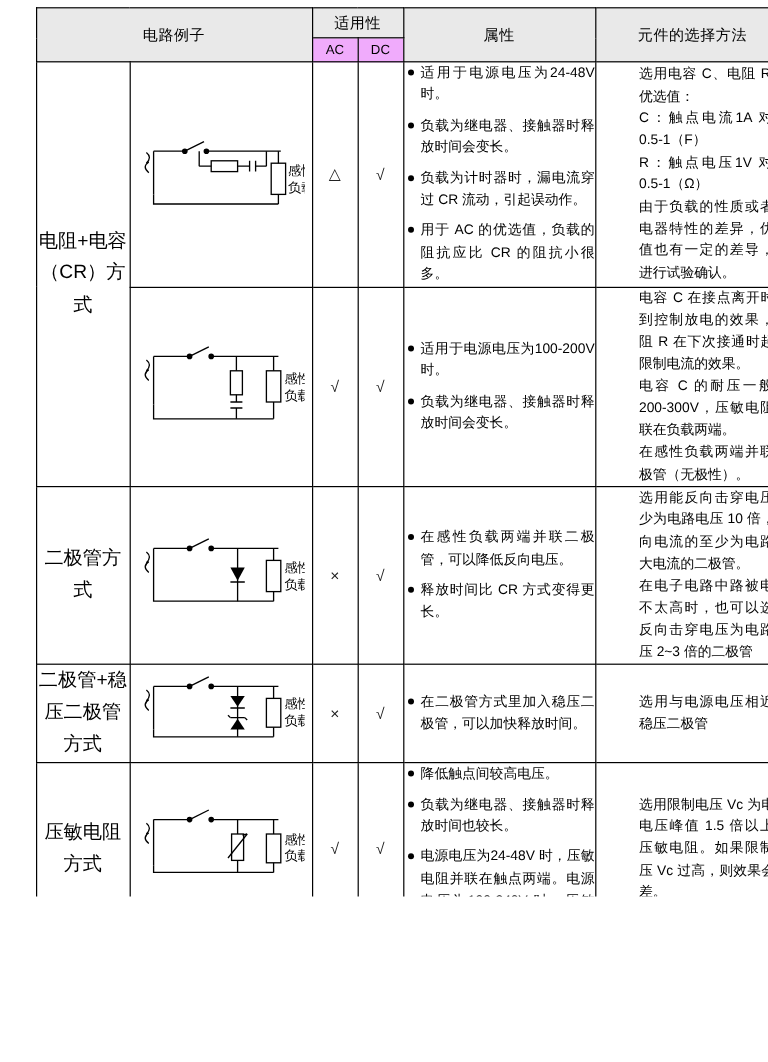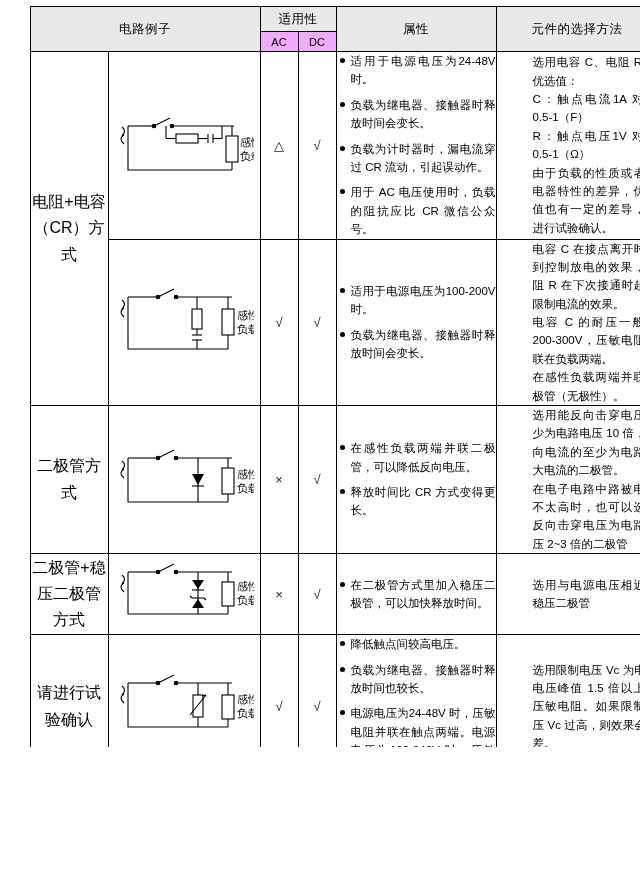--- a/index.html
+++ b/index.html
@@ -164,21 +164,21 @@
           </svg>
         </span>
       </td>
       <td class="mark">△</td>
       <td class="mark">√</td>
       <td class="attr">
         <ul class="bul">
           <li>适用于电源电压为24-48V时。</li>
           <li>负载为继电器、接触器时释放时间会变长。</li>
           <li>负载为计时器时，漏电流穿过 CR 流动，引起误动作。</li>
-          <li>用于 AC 电压使用时，负载的阻抗应比 CR 微信公众号。</li>
+          <li>用于 AC 的优选值，负载的阻抗应比 CR 的阻抗小很多。</li>
         </ul>
       </td>
       <td class="sel">
         <p class="sp">选用电容 C、电阻 R 的优选值：</p>
         <p class="sp">C：触点电流1A 对应 0.5-1（F）</p>
         <p class="sp">R：触点电压1V 对应 0.5-1（Ω）</p>
         <p class="sp">由于负载的性质或者继电器特性的差异，优选值也有一定的差导，请进行试验确认。</p>
       </td>
     </tr>
 
@@ -310,21 +310,21 @@
         <ul class="bul">
           <li>在二极管方式里加入稳压二极管，可以加快释放时间。</li>
         </ul>
       </td>
       <td class="sel">
         <p class="sp">选用与电源电压相近的稳压二极管</p>
       </td>
     </tr>
 
     <tr>
-      <td class="name">请进行试验确认</td>
+      <td class="name">压敏电阻方式</td>
       <td class="circ">
         <span class="svgwrap">
           <svg width="140" height="80" viewBox="0 0 140 80">
             <g fill="none" stroke="#000" stroke-width="1.1">
               <path d="M14,18 L14,56"></path>
               <path d="M8,30 q5,-5 0,-9"></path>
               <path d="M10,38 q-6,-5 0,-9"></path>
               <path d="M14,18 L44,18"></path>
               <path d="M44,18 L60,10"></path>
               <circle cx="44" cy="18" r="1.8" fill="#000"></circle>

